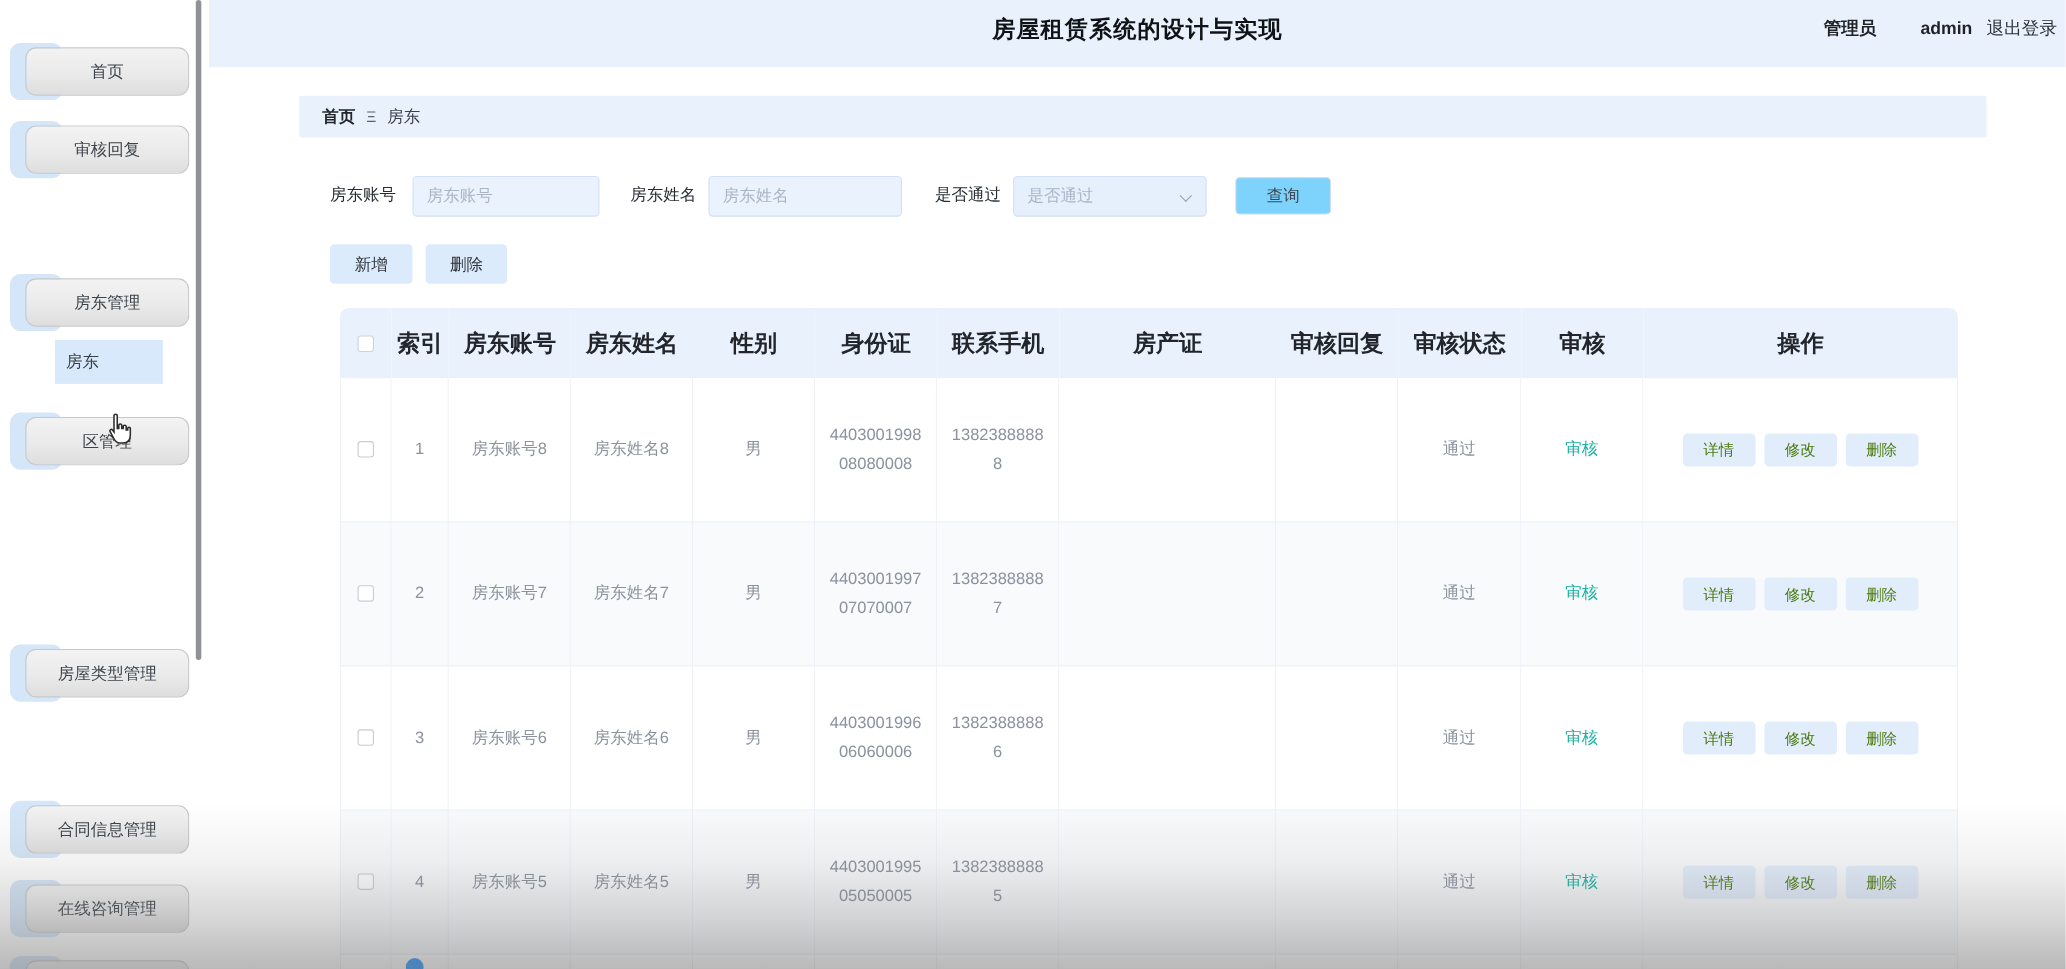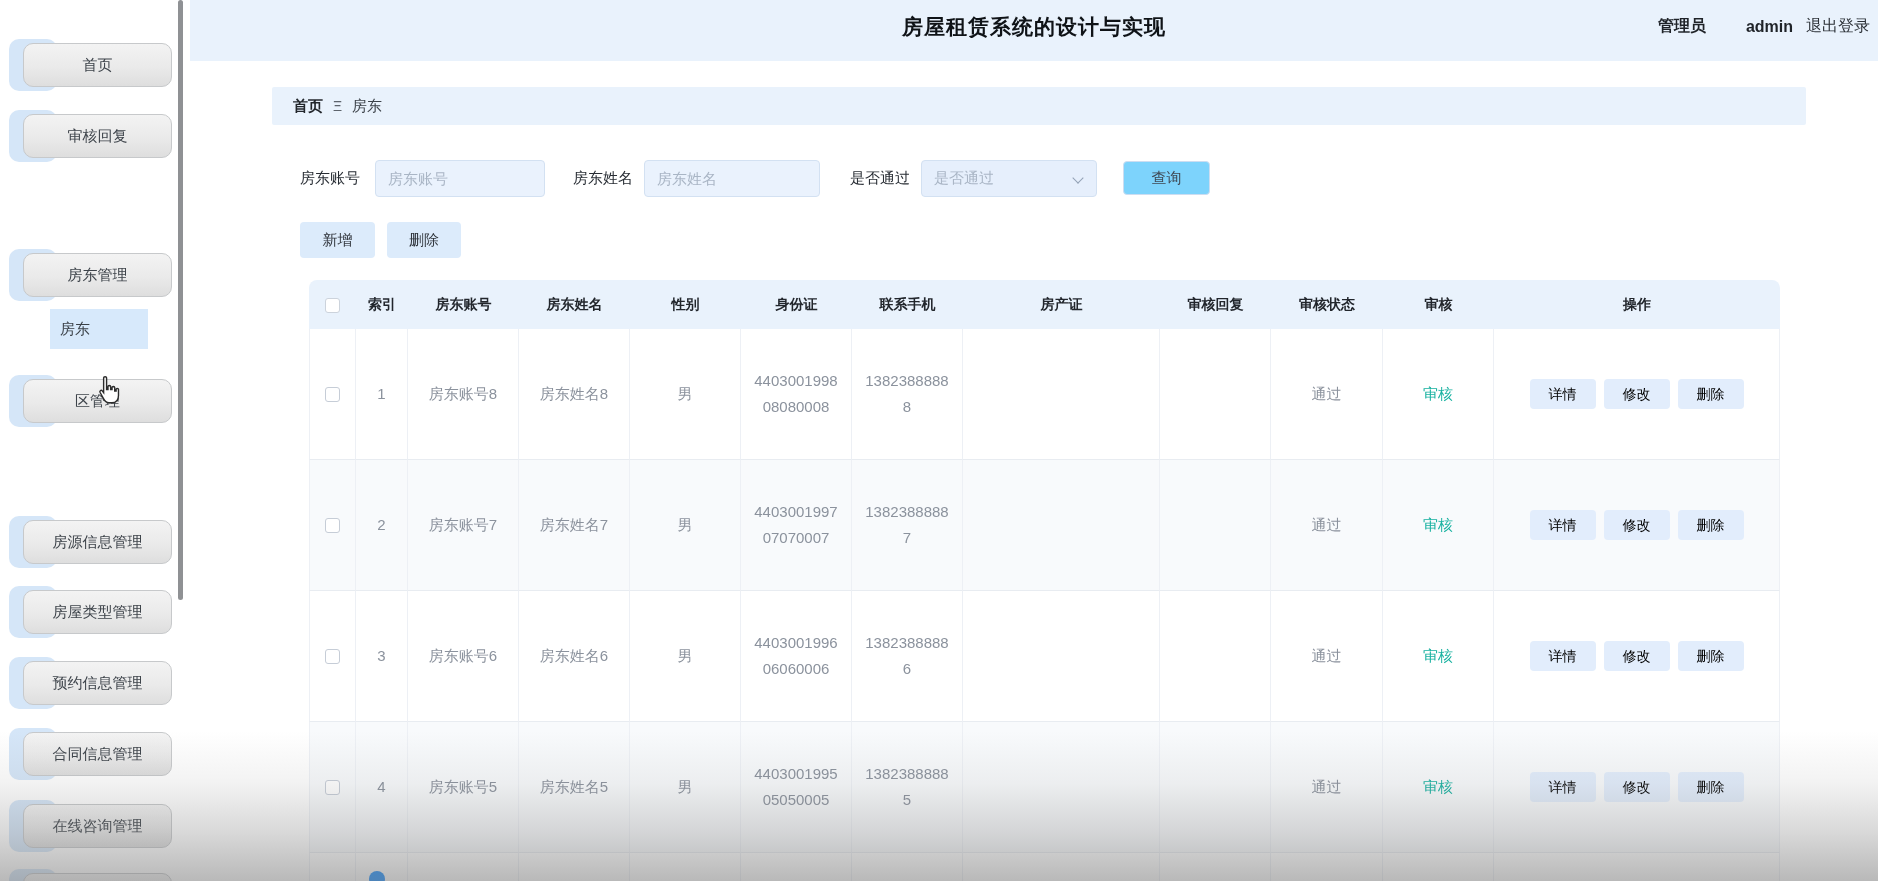--- a/index.html
+++ b/index.html
@@ -59,37 +59,37 @@
   .btn-query { position:absolute; left:1123px; top:161px; width:87px; height:34px;
     background:#7dd3fc; border:1px solid #ccddf1; font-size:15px; color:#3f4854; }
   .btn-add { position:absolute; left:300px; top:222px; width:75px; height:36px;
     background:#dcebfb; font-size:15px; color:#30353c; }
   .btn-del { position:absolute; left:387px; top:222px; width:74px; height:36px;
     background:#dcebfb; font-size:15px; color:#30353c; }
 
   
   .table-wrap { position:absolute; left:309px; top:280px; width:1471px; }
   table { border-collapse:separate; border-spacing:0; table-layout:fixed; width:1471px; }
-  thead th { height:49px; background:#e9f2fc; font-size:14px; font-weight:bold;
+  thead th { height:64px; background:#e9f2fc; font-size:21px; font-weight:bold;
     color:#22262c; text-align:center; padding:0 4px; }
   thead th:first-child { border-top-left-radius:8px; }
   thead th:last-child { border-top-right-radius:8px; }
   tbody td { height:131px; border-bottom:1px solid #e8ecf1; border-right:1px solid #edf0f5;
     text-align:center; vertical-align:middle; font-size:15px; color:#8b929d;
     word-break:break-all; padding:0 11px; line-height:1.75; background:#fff; }
   tbody td:first-child { border-left:1px solid #edf0f5; }
   tbody tr.even td { background:#f8fafc; }
   tbody tr.last td { border-bottom:none; }
 
   .cb { display:inline-block; width:15px; height:15px; border:1px solid #c6cdd7;
     border-radius:3px; background:#fff; cursor:pointer; vertical-align:middle; }
   .cb-head { border-color:#ccd3dc; }
   .review-link { color:#17b1a0; cursor:pointer; }
   .op-btn { display:inline-block; width:66px; height:30px; line-height:30px;
-    background:#e2edfc; border-radius:4px; font-size:14px; color:#000000;
+    background:#e2edfc; border-radius:4px; font-size:14px; color:#4d7c0f;
     cursor:pointer; margin:0 4px; }
   .blue-dot { position:absolute; left:60px; top:591px; width:16px; height:16px;
     border-radius:50%; background:#1e90ff; z-index:5; }
 
   
   .fade { position:absolute; left:0; top:731px; width:1878px; height:150px; z-index:40;
     pointer-events:none;
     background:linear-gradient(180deg, rgba(132,132,132,0) 0%, rgba(130,130,130,0.10) 35%,
       rgba(126,126,126,0.30) 68%, rgba(120,120,120,0.52) 100%); }
   .cursor-hand { position:absolute; left:93px; top:375px; width:28px; height:32px; z-index:60; pointer-events:none; }
@@ -113,28 +113,22 @@
   <div class="side-item" style="top:114px">
       <div class="side-btn">审核回复</div>
     </div>
   <div class="side-item" style="top:253px">
       <div class="side-btn">房东管理</div>
     </div>
   <div class="side-sub">房东</div>
   <div class="side-item" style="top:379px">
       <div class="side-btn">区管理</div>
     </div>
-  <div class="side-item" style="top:520px">
-      <div class="side-btn">房源信息管理</div>
-    </div>
   <div class="side-item" style="top:590px">
       <div class="side-btn">房屋类型管理</div>
-    </div>
-  <div class="side-item" style="top:661px">
-      <div class="side-btn">预约信息管理</div>
     </div>
   <div class="side-item" style="top:732px">
       <div class="side-btn">合同信息管理</div>
     </div>
   <div class="side-item" style="top:804px">
       <div class="side-btn">在线咨询管理</div>
     </div>
   <div class="side-item" style="top:873px">
       <div class="side-btn"></div>
     </div>

